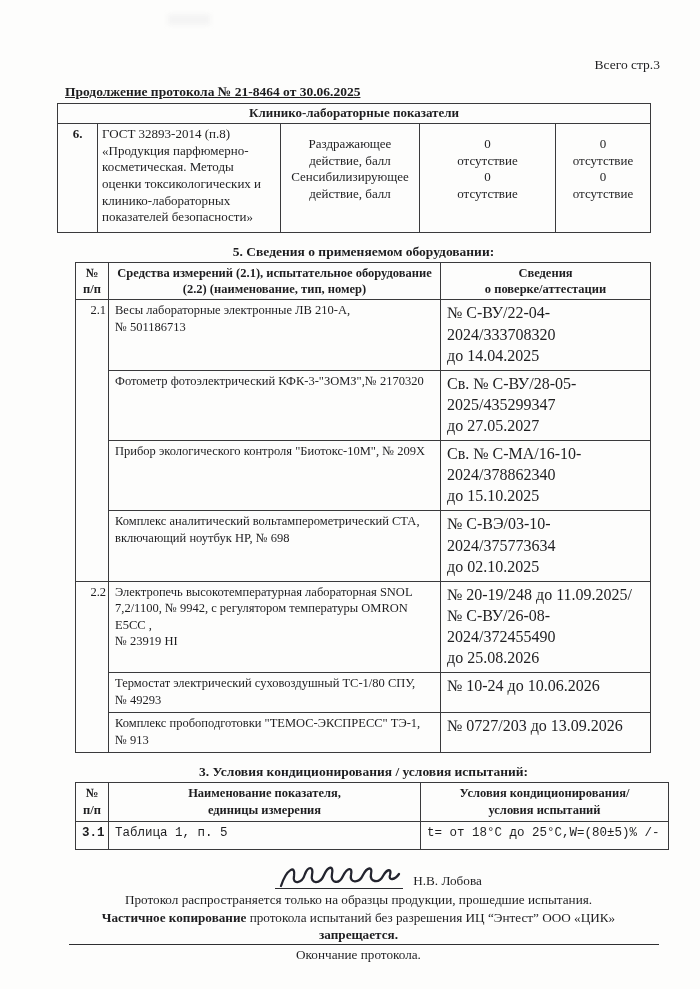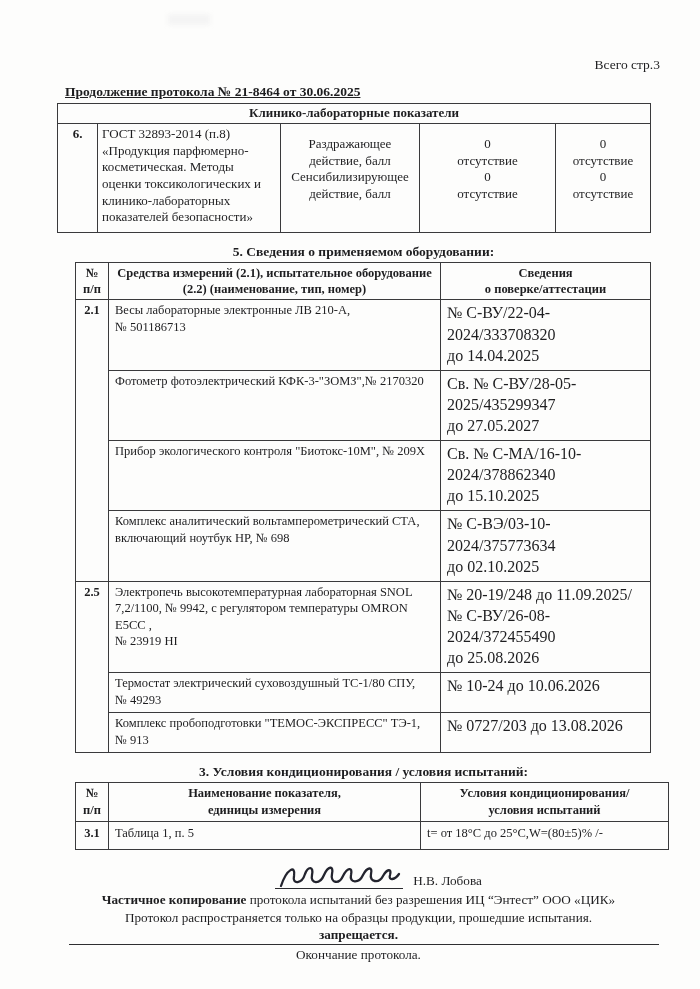--- a/index.html
+++ b/index.html
@@ -60,26 +60,26 @@
   
   .sec-title {
     font-weight: bold; font-size: 13.5px;
     text-align: center;
     margin: 11px 0 2px 10px;
   }
   
   .t2 { width: 575px; margin-left: 18px; font-size: 12.5px; }
   .t2 th { font-weight: bold; text-align: center; padding: 2px 3px; line-height: 1.3; }
   .t2 td { padding: 2px 6px 4px; line-height: 1.32; }
-  .t2 .c2-num { text-align: center; font-weight: bold; padding-left: 2px; padding-right: 2px; }
+  .t2 .c2-num { text-align: right; font-weight: normal; padding-left: 2px; padding-right: 2px; }
   .t2 .c2-cert { font-size: 16px; }
   
   .t3 { width: 593px; margin-left: 18px; font-size: 12.5px; }
   .t3 th { font-weight: bold; text-align: center; padding: 2px 3px; line-height: 1.35; }
-  .t3 td { padding: 3px 6px 8px; line-height: 1.3; }
+  .t3 td { padding: 3px 6px 8px; line-height: 1.3; font-family: Liberation Mono, monospace; }
   .t3 .c3-num { text-align: center; font-weight: bold; }
   
   .footer { margin-top: 13px; font-size: 13.2px; text-align: center; line-height: 1.32; }
   .resp-line { margin-left: 60px; }
   .sig-row {
     display: flex; align-items: flex-end; justify-content: center;
     margin: 2px 0 2px 40px; height: 26px;
   }
   .sig-line {
     width: 128px; border-bottom: 1.3px solid #2a2a2e;
@@ -171,37 +171,37 @@
       <td class="c2-cert">Св. № С-МА/16-10-2024/378862340
 до 15.10.2025</td>
     </tr>
     <tr>
       <td>Комплекс аналитический вольтамперометрический СТА,
 включающий ноутбук HP, № 698</td>
       <td class="c2-cert">№ С-ВЭ/03-10-2024/375773634
 до 02.10.2025</td>
     </tr>
     <tr>
-      <td class="c2-num" rowspan="3">2.5</td>
+      <td class="c2-num" rowspan="3">2.2</td>
       <td>Электропечь высокотемпературная лабораторная SNOL
 7,2/1100, №  9942, с регулятором температуры OMRON E5CC ,
 № 23919 HI</td>
       <td class="c2-cert">№ 20-19/248 до 11.09.2025/
 № С-ВУ/26-08-2024/372455490
 до 25.08.2026</td>
     </tr>
     <tr>
       <td>Термостат электрический суховоздушный ТС-1/80 СПУ,
 № 49293</td>
       <td class="c2-cert">№ 10-24 до 10.06.2026</td>
     </tr>
     <tr>
       <td>Комплекс пробоподготовки  "ТЕМОС-ЭКСПРЕСС" ТЭ-1,
 № 913</td>
-      <td class="c2-cert">№ 0727/203 до 13.08.2026</td>
+      <td class="c2-cert">№ 0727/203 до 13.09.2026</td>
     </tr>
   </tbody>
     </table>
 
   <div class="sec-title">3. Условия кондиционирования / условия испытаний:</div>
 
   <table class="t3">
     <colgroup>
         <col style="width:33px">
         <col style="width:312px">
@@ -226,19 +226,19 @@
 
   <div class="footer">
     <div class="sig-row">
       <span class="sig-line">
         <svg width="136" height="34" viewBox="0 0 136 34">
           <path d="M10 26 C16 8, 25 5, 23 16 C21 25, 31 24, 34 14 C37 6, 43 6, 41 15 C39 24, 49 25, 53 15 C57 6, 63 5, 61 14 C59 23, 68 25, 72 16 C76 8, 82 6, 80 15 C78 23, 88 24, 92 15 C96 7, 102 6, 100 14 C98 22, 108 24, 112 16 C116 9, 121 8, 119 15 C117 21, 124 20, 128 14" stroke="#23242e" stroke-width="2.3" fill="none" stroke-linecap="round"></path>
         </svg>
       </span>
       <span class="sig-name">Н.В. Лобова</span>
     </div>
+    <div>Протокол распространяется только на образцы продукции, прошедшие испытания.</div>
     <div><span class="note-strong">Частичное копирование</span><span> протокола испытаний без разрешения ИЦ “Энтест” ООО «ЦИК»</span></div>
-    <div>Протокол распространяется только на образцы продукции, прошедшие испытания.</div>
     <div class="note-strong">запрещается.</div>
     <div class="end-rule"></div>
     <div class="end-line">Окончание протокола.</div>
   </div>
 </div>
 
 </body></html>

